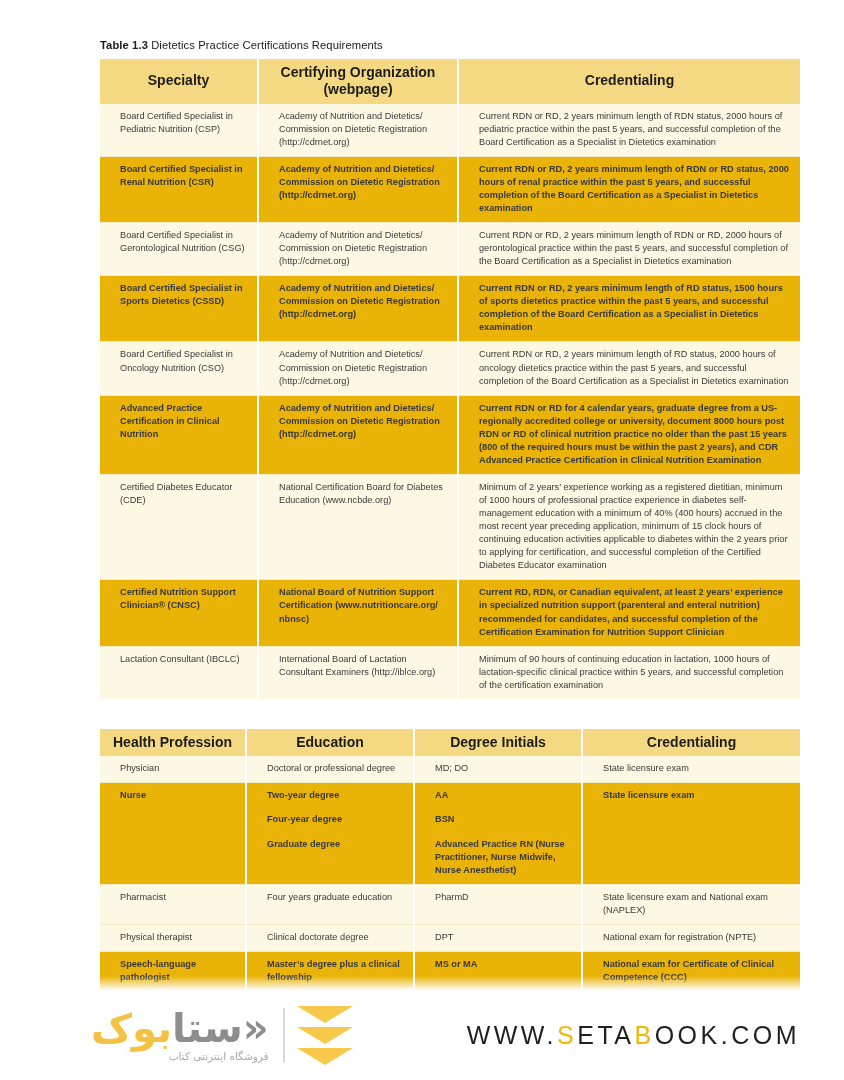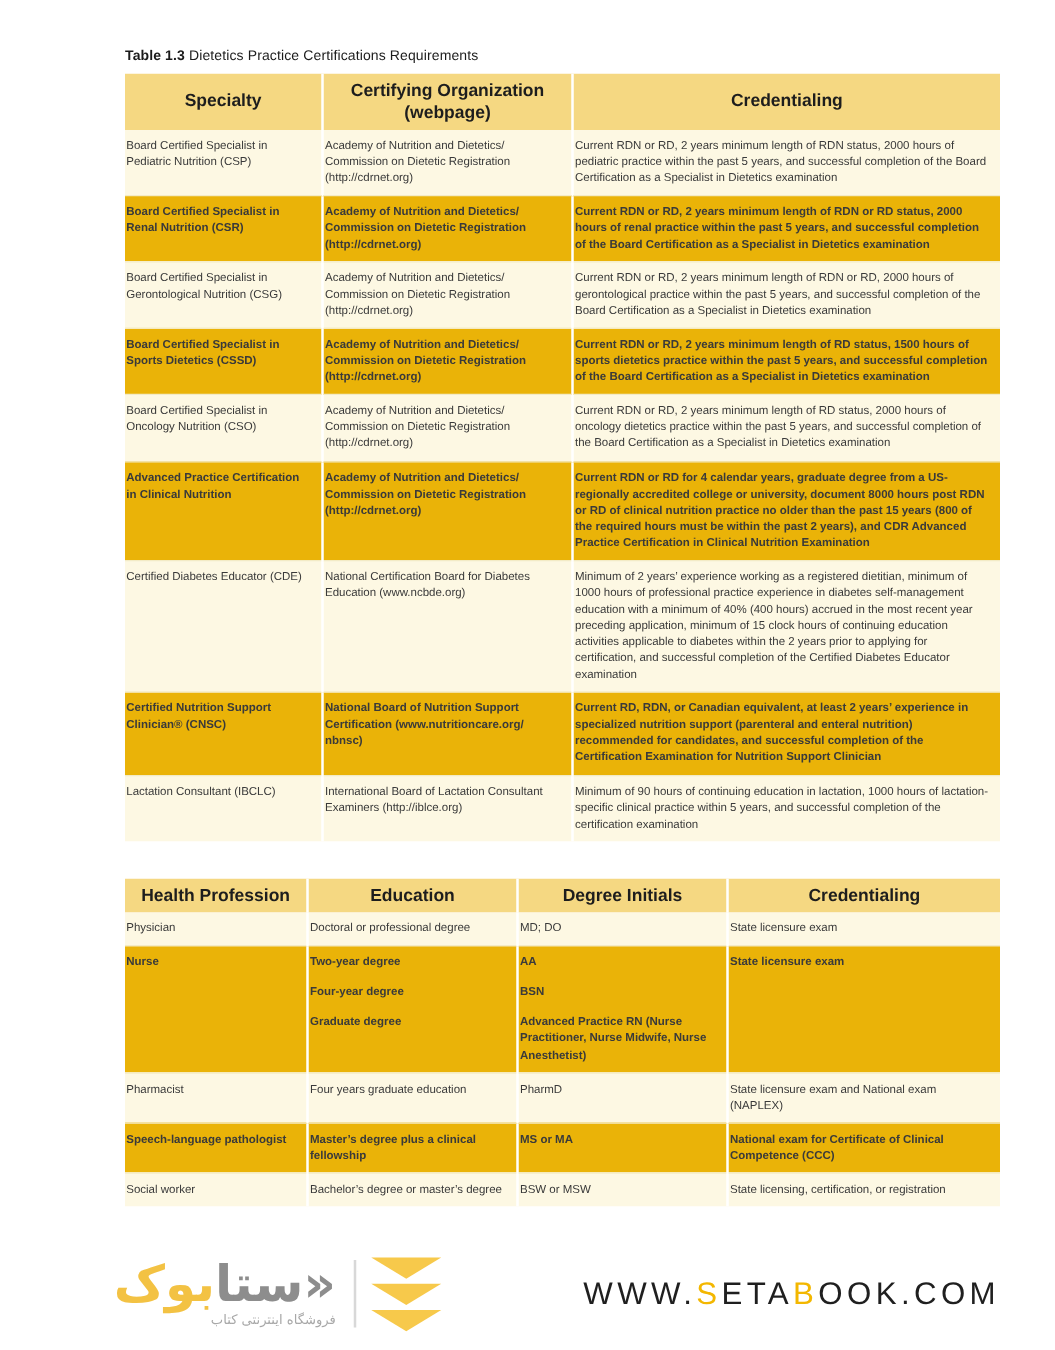--- a/index.html
+++ b/index.html
@@ -57,21 +57,21 @@
     font-size: 14px;
     text-align: center;
     padding: 5px 6px 5px 6px;
     border-right: 2px solid #ffffff;
     line-height: 1.25;
     vertical-align: middle;
   }
   table.doc-table th:last-child { border-right: none; }
 
   table.doc-table td {
-    padding: 6px 8px 7px 1px;
+    padding: 6px 8px 7px 20px;
     vertical-align: top;
     line-height: 1.42;
     border-right: 2px solid #ffffff;
     border-bottom: 1px solid #f3ebc6;
     color: #3a3a3a;
     word-wrap: break-word;
     overflow-wrap: break-word;
   }
   table.doc-table td:last-child { border-right: none; }
 
@@ -319,20 +319,30 @@
         <tr class="row-a">
           <td>Pharmacist</td>
           <td>
               <span class="stack-line">Four years graduate education</span>
             </td>
           <td>
               <span class="stack-line">PharmD</span>
             </td>
           <td>State licensure exam and National exam (NAPLEX)</td>
         </tr>
+        <tr class="row-a">
+          <td>Physical therapist</td>
+          <td>
+              <span class="stack-line">Clinical doctorate degree</span>
+            </td>
+          <td>
+              <span class="stack-line">DPT</span>
+            </td>
+          <td>National exam for registration (NPTE)</td>
+        </tr>
         <tr class="row-b">
           <td>Speech-language pathologist</td>
           <td>
               <span class="stack-line">Master’s degree plus a clinical fellowship</span>
             </td>
           <td>
               <span class="stack-line">MS or MA</span>
             </td>
           <td>National exam for Certificate of Clinical Competence (CCC)</td>
         </tr>

